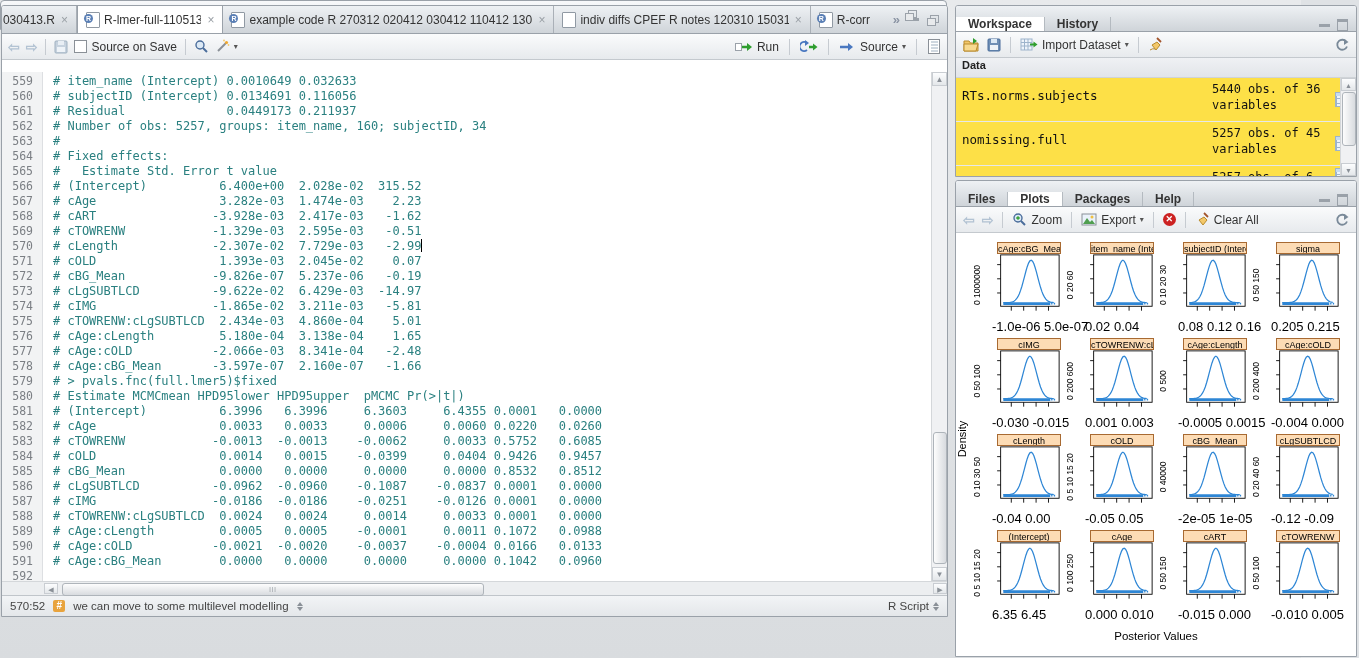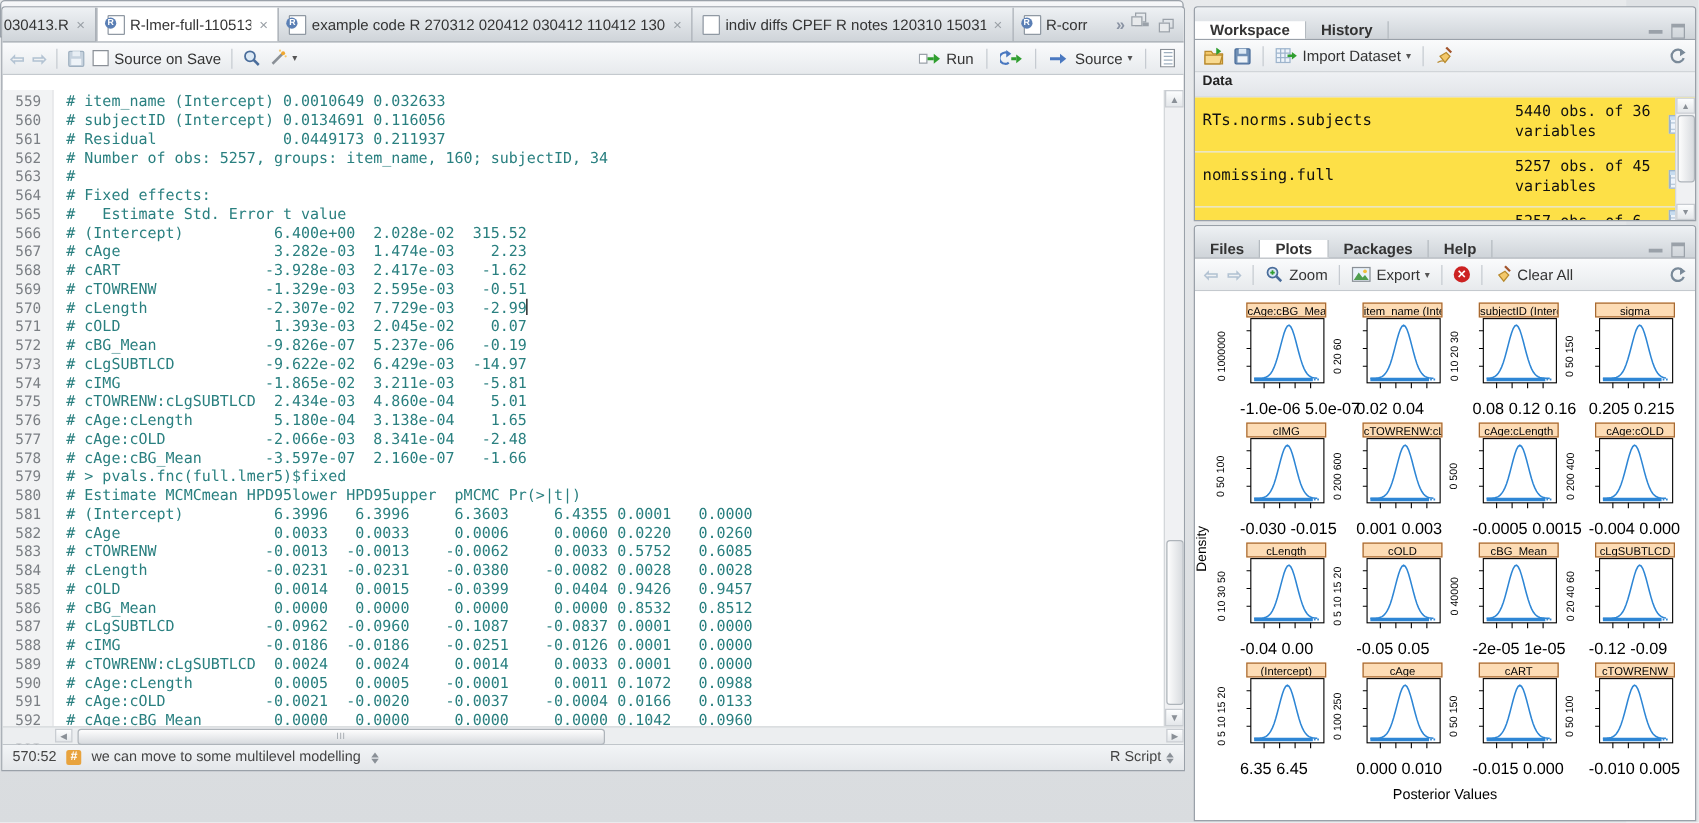--- a/index.html
+++ b/index.html
@@ -262,21 +262,20 @@
           <div class="cl"># cIMG                -1.865e-02  3.211e-03   -5.81</div>
           <div class="cl"># cTOWRENW:cLgSUBTLCD  2.434e-03  4.860e-04    5.01</div>
           <div class="cl"># cAge:cLength         5.180e-04  3.138e-04    1.65</div>
           <div class="cl"># cAge:cOLD           -2.066e-03  8.341e-04   -2.48</div>
           <div class="cl"># cAge:cBG_Mean       -3.597e-07  2.160e-07   -1.66</div>
           <div class="cl"># &gt; pvals.fnc(full.lmer5)$fixed</div>
           <div class="cl"># Estimate MCMCmean HPD95lower HPD95upper  pMCMC Pr(&gt;|t|)</div>
           <div class="cl"># (Intercept)          6.3996   6.3996     6.3603     6.4355 0.0001   0.0000</div>
           <div class="cl"># cAge                 0.0033   0.0033     0.0006     0.0060 0.0220   0.0260</div>
           <div class="cl"># cTOWRENW            -0.0013  -0.0013    -0.0062     0.0033 0.5752   0.6085</div>
-          <div class="cl"># cLength             -0.0231  -0.0231    -0.0380    -0.0082 0.0028   0.0028</div>
           <div class="cl"># cOLD                 0.0014   0.0015    -0.0399     0.0404 0.9426   0.9457</div>
           <div class="cl"># cBG_Mean             0.0000   0.0000     0.0000     0.0000 0.8532   0.8512</div>
           <div class="cl"># cLgSUBTLCD          -0.0962  -0.0960    -0.1087    -0.0837 0.0001   0.0000</div>
           <div class="cl"># cIMG                -0.0186  -0.0186    -0.0251    -0.0126 0.0001   0.0000</div>
           <div class="cl"># cTOWRENW:cLgSUBTLCD  0.0024   0.0024     0.0014     0.0033 0.0001   0.0000</div>
           <div class="cl"># cAge:cLength         0.0005   0.0005    -0.0001     0.0011 0.1072   0.0988</div>
           <div class="cl"># cAge:cOLD           -0.0021  -0.0020    -0.0037    -0.0004 0.0166   0.0133</div>
           <div class="cl"># cAge:cBG_Mean        0.0000   0.0000     0.0000     0.0000 0.1042   0.0960</div>
         </div>
       <div class="vscroll">

